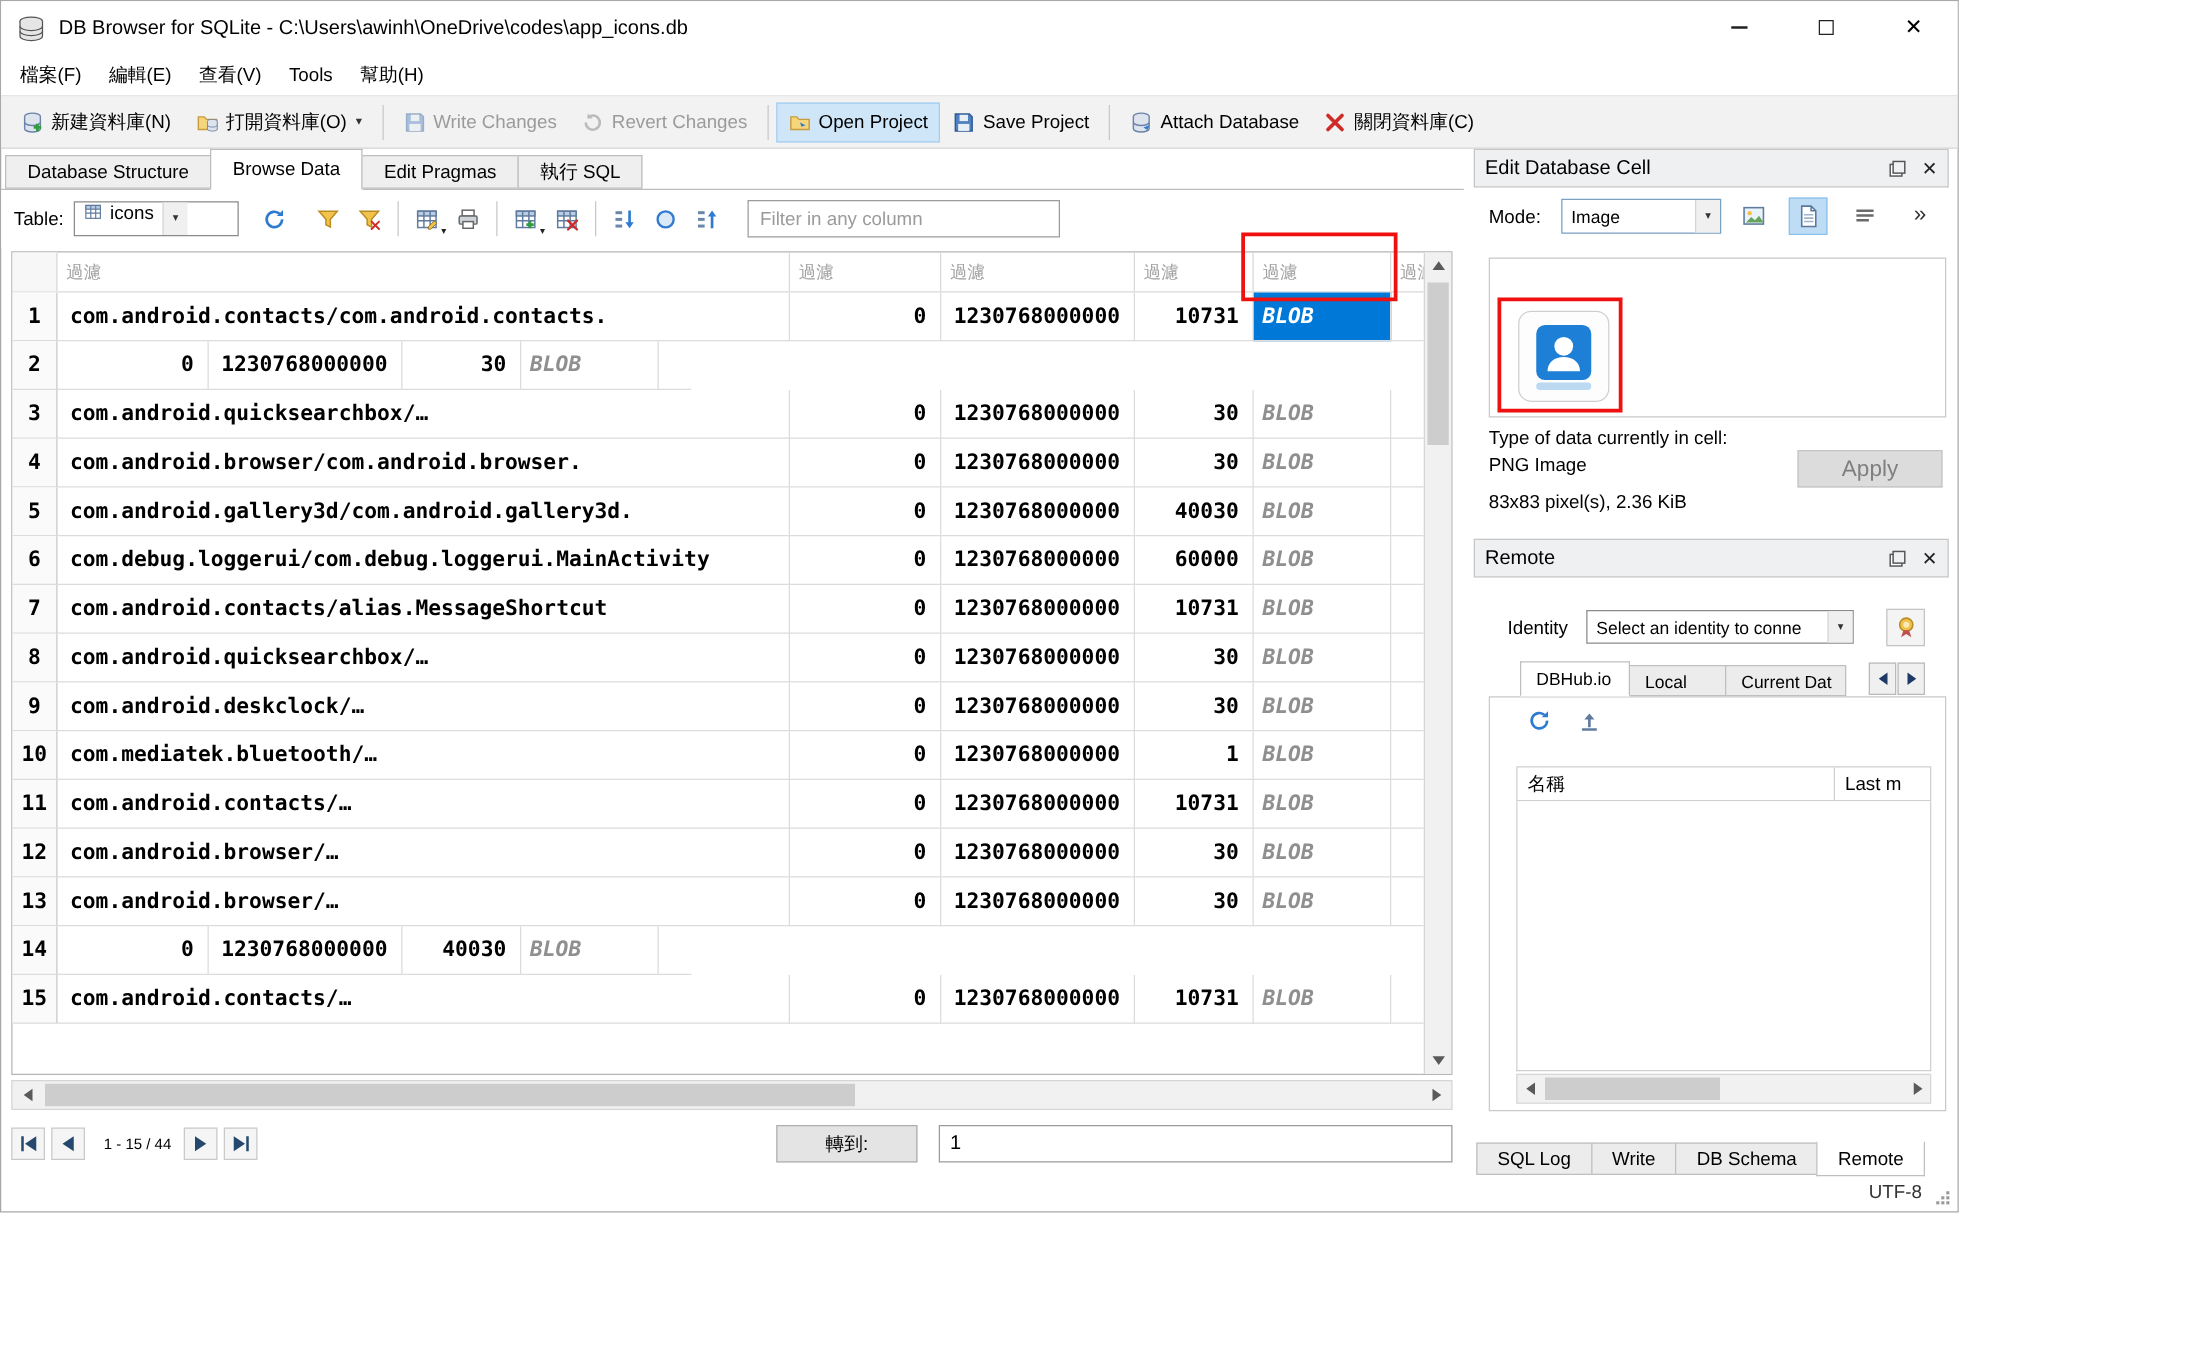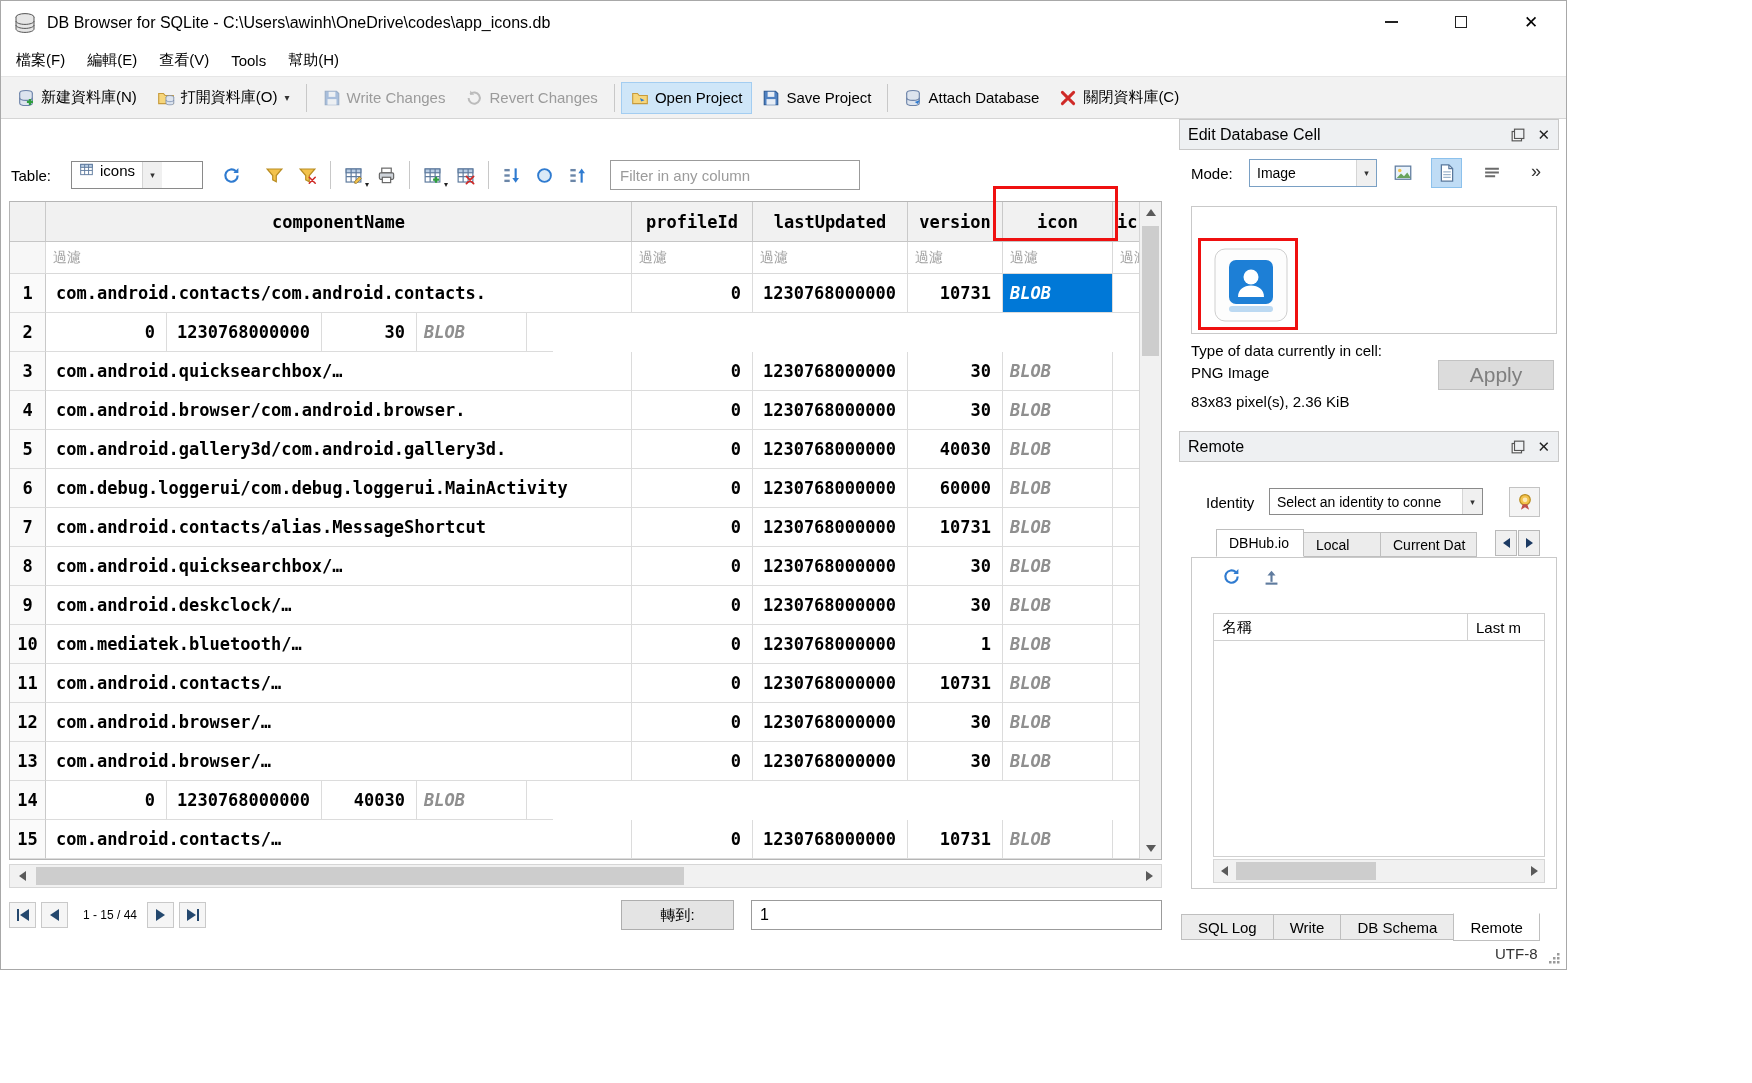--- a/index.html
+++ b/index.html
@@ -25,21 +25,21 @@
 .tb-btn.hl{background:#cfe6f8;border:1px solid #a3cdf1;padding:6px 9px}
 .tb-sep{width:1px;height:28px;background:#c8c8c8;margin:0 6px}
 .ic18{width:18px;height:18px;flex:none}
 .caret{font-size:10px;color:#333;margin-left:1px;font-family:"DejaVu Sans",sans-serif}
 
 .maintabs{position:absolute;left:0;top:118px;width:1170px;height:33px;display:flex;align-items:flex-end;border-bottom:1px solid #bdbdbd;padding-left:3px}
 .mtab{height:27px;display:flex;align-items:center;padding:0 17px;font-size:15px;background:#efefef;border:1px solid #bdbdbd;margin-right:-1px;white-space:nowrap}
 .mtab.active{height:33px;background:#fff;border-bottom:1px solid #fff;margin-bottom:-1px;position:relative;z-index:3}
 
 .browsebar{position:absolute;left:0;top:151px;width:1170px;height:46px;display:flex;align-items:center;padding-left:10px;background:#fff}
-.tbl-label{font-size:15px;margin-right:20px}
+.tbl-label{font-size:15px;margin-right:8px}
 .combo{display:flex;align-items:stretch;border:1px solid #8a8a8a;background:#fff;height:28px;font-size:15px}
 .combo .cval{padding:0 7px;display:flex;align-items:flex-start;gap:6px}
 .combo .cbtn{width:20px;display:flex;align-items:center;justify-content:center;background:#f0f0f0;border-left:1px solid #d5d5d5;font-size:9px;font-family:"DejaVu Sans",sans-serif;color:#333}
 .ibtn{width:31px;height:28px;display:flex;align-items:center;justify-content:center;position:relative;margin:0 1px}
 .ibtn svg{width:19px;height:19px}
 .mini-caret{position:absolute;right:0;bottom:0;font-size:8px;color:#222;font-family:"DejaVu Sans",sans-serif}
 .filter-input{width:250px;height:30px;border:1px solid #9b9b9b;font-size:15px;padding:0 9px;margin-left:16px;color:#444;font-family:"Liberation Sans",sans-serif}
 .filter-input::placeholder{color:#9b9b9b}
 
 .grid{position:absolute;left:8px;top:200px;width:1153px;height:659px;border:1px solid #b5b5b5;background:#fff;display:flex}
@@ -95,21 +95,21 @@
 .dlabel{font-size:15px;white-space:nowrap}
 .dcombo{position:absolute;display:flex;align-items:stretch;border:1px solid #7aa0c4;background:#fff}
 .dcombo .cval{flex:1;display:flex;align-items:center;padding:0 7px;font-size:14px;overflow:hidden;white-space:nowrap}
 .dcombo .cbtn{width:20px;display:flex;align-items:center;justify-content:center;background:#f0f0f0;border-left:1px solid #d5d5d5;font-size:9px;font-family:"DejaVu Sans",sans-serif;color:#333}
 .dbtn{position:absolute;width:31px;height:30px;display:flex;align-items:center;justify-content:center;border:1px solid transparent}
 .dbtn svg{width:20px;height:20px}
 .dbtn.active{background:#bfdcf5;border:1px solid #8cc1ec}
 .chev{position:absolute;font-size:18px;color:#333}
 .preview{position:absolute;background:#fff;border:1px solid #c9c9c9}
 .info-line{position:absolute;font-size:15px;white-space:nowrap}
-.apply-btn{position:absolute;width:116px;height:30px;background:#dcdcdc;border:1px solid #c3c3c3;color:#7f7f7f;display:flex;align-items:center;justify-content:center;font-size:21px}
+.apply-btn{position:absolute;width:116px;height:30px;background:#dcdcdc;border:1px solid #c3c3c3;color:#7f7f7f;display:flex;align-items:center;justify-content:center;font-size:18px}
 
 .rtabs{position:absolute;display:flex;align-items:flex-end;height:28px}
 .rtab{height:25px;display:flex;align-items:center;padding:0 12px;font-size:14px;background:#ececec;border:1px solid #bfbfbf;margin-right:-1px;white-space:nowrap;overflow:hidden}
 .rtab.active{height:28px;background:#fff;border-bottom:1px solid #fff;position:relative;z-index:3}
 .tab-scroll{position:absolute;width:22px;height:26px;background:#f0f0f0;border:1px solid #b9b9b9;display:flex;align-items:center;justify-content:center}
 .ts-tri-l{width:0;height:0;border-top:5px solid transparent;border-bottom:5px solid transparent;border-right:7px solid #1c3a63}
 .ts-tri-r{width:0;height:0;border-top:5px solid transparent;border-bottom:5px solid transparent;border-left:7px solid #1c3a63}
 .rcontent{position:absolute;background:#fff;border:1px solid #c9c9c9}
 .rtable-hdr{position:absolute;display:flex;height:28px;background:#fff;border:1px solid #d0d0d0}
 .rh-cell{display:flex;align-items:center;padding-left:8px;font-size:15px;border-right:1px solid #d0d0d0;overflow:hidden;white-space:nowrap}
@@ -283,20 +283,26 @@
       <span>Attach Database</span>
     </div>
     <div class="tb-btn">
       <svg class="ic18" viewBox="0 0 16 16">
           <use href="#i-xred"></use>
         </svg>
       <span>關閉資料庫(C)</span>
     </div>
   </div>
 
+  <div class="maintabs">
+    <div class="mtab">Database Structure</div>
+    <div class="mtab active">Browse Data</div>
+    <div class="mtab">Edit Pragmas</div>
+    <div class="mtab">執行 SQL</div>
+  </div>
 
   <div class="browsebar">
     <span class="tbl-label">Table:</span>
     <div class="combo" style="width:132px">
       <span class="cval">
         <svg width="15" height="15" viewBox="0 0 16 16">
             <use href="#i-table"></use>
           </svg>
         <span>icons</span>
       </span>
@@ -365,29 +371,20 @@
     <div class="ibtn">
         <svg viewBox="0 0 16 16" style="transform:scaleY(-1)">
           <use href="#i-sortaz"></use>
         </svg>
       </div>
     <input class="filter-input" placeholder="Filter in any column" style="">
   </div>
 
   <div class="grid">
     <div class="grid-main">
-      <div class="ghdr">
-        <div class="hcell c-num"></div>
-        <div class="hcell c-comp">componentName</div>
-        <div class="hcell c-prof">profileId</div>
-        <div class="hcell c-upd">lastUpdated</div>
-        <div class="hcell c-ver">version</div>
-        <div class="hcell c-icon">icon</div>
-        <div class="hcell c-extra" style="justify-content:flex-start;padding-left:4px">ic</div>
-      </div>
       <div class="gfilter">
         <div class="fcell c-num"></div>
         <div class="fcell c-comp">過濾</div>
         <div class="fcell c-prof">過濾</div>
         <div class="fcell c-upd">過濾</div>
         <div class="fcell c-ver">過濾</div>
         <div class="fcell c-icon">過濾</div>
         <div class="fcell c-extra">過濾</div>
       </div>
       <div class="gbody">

